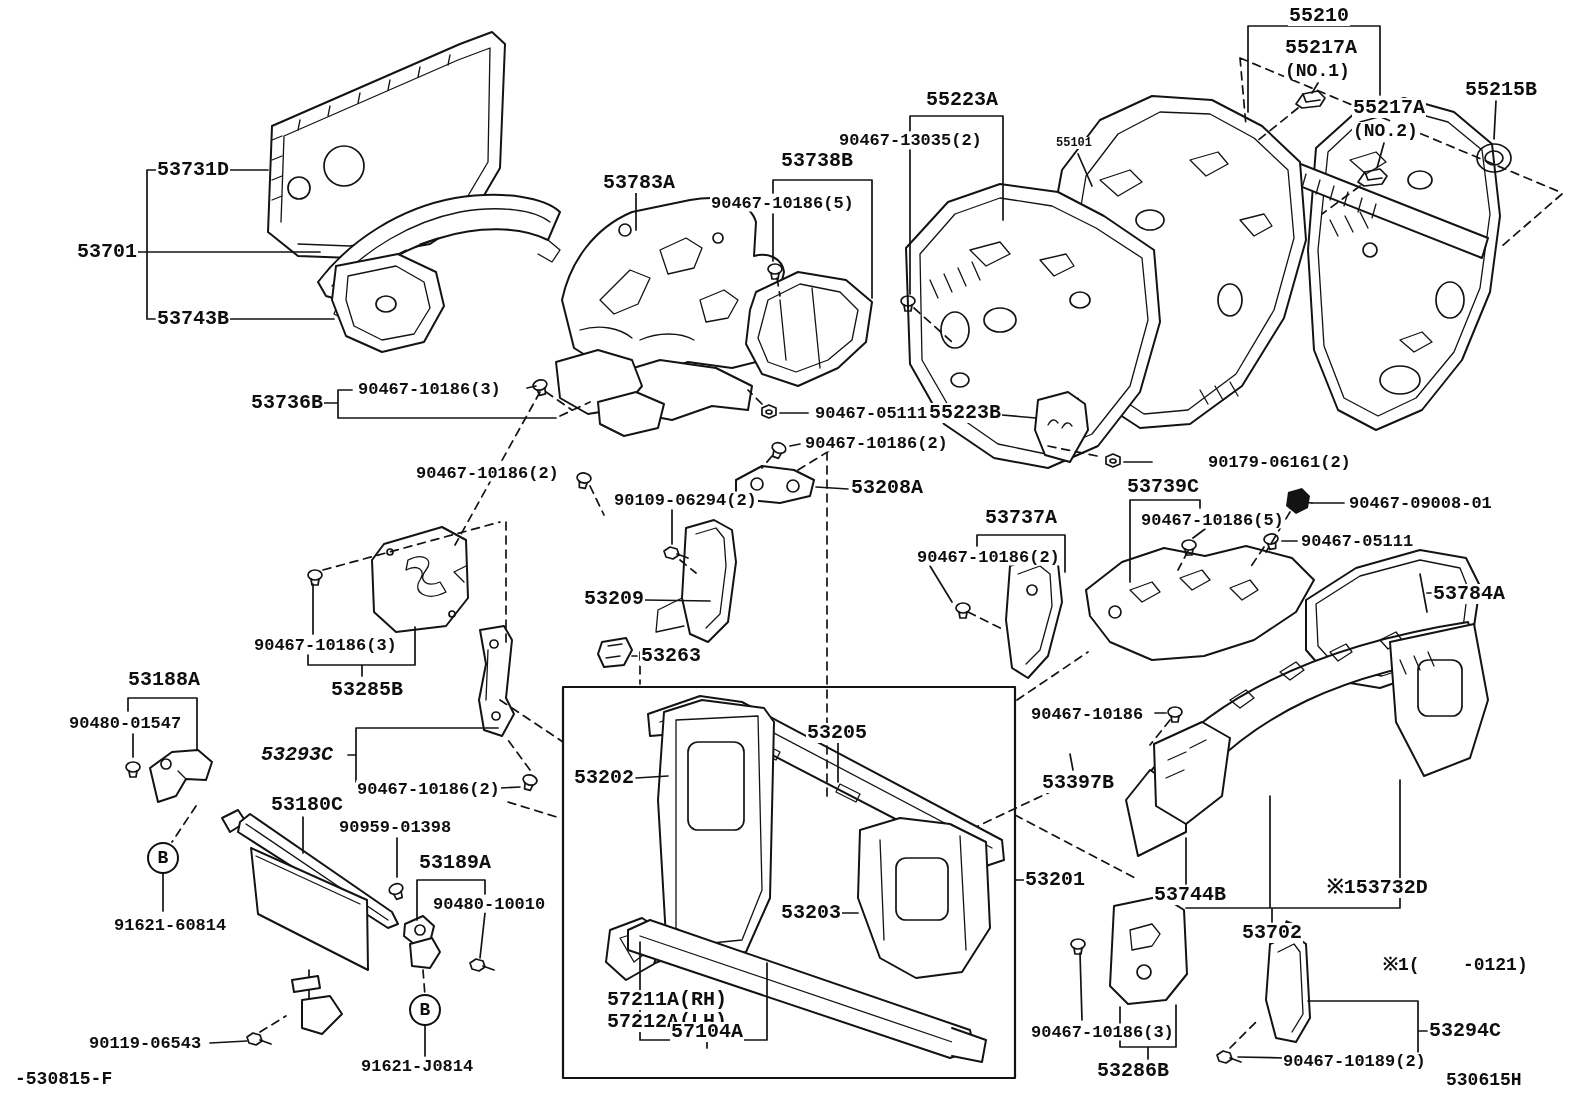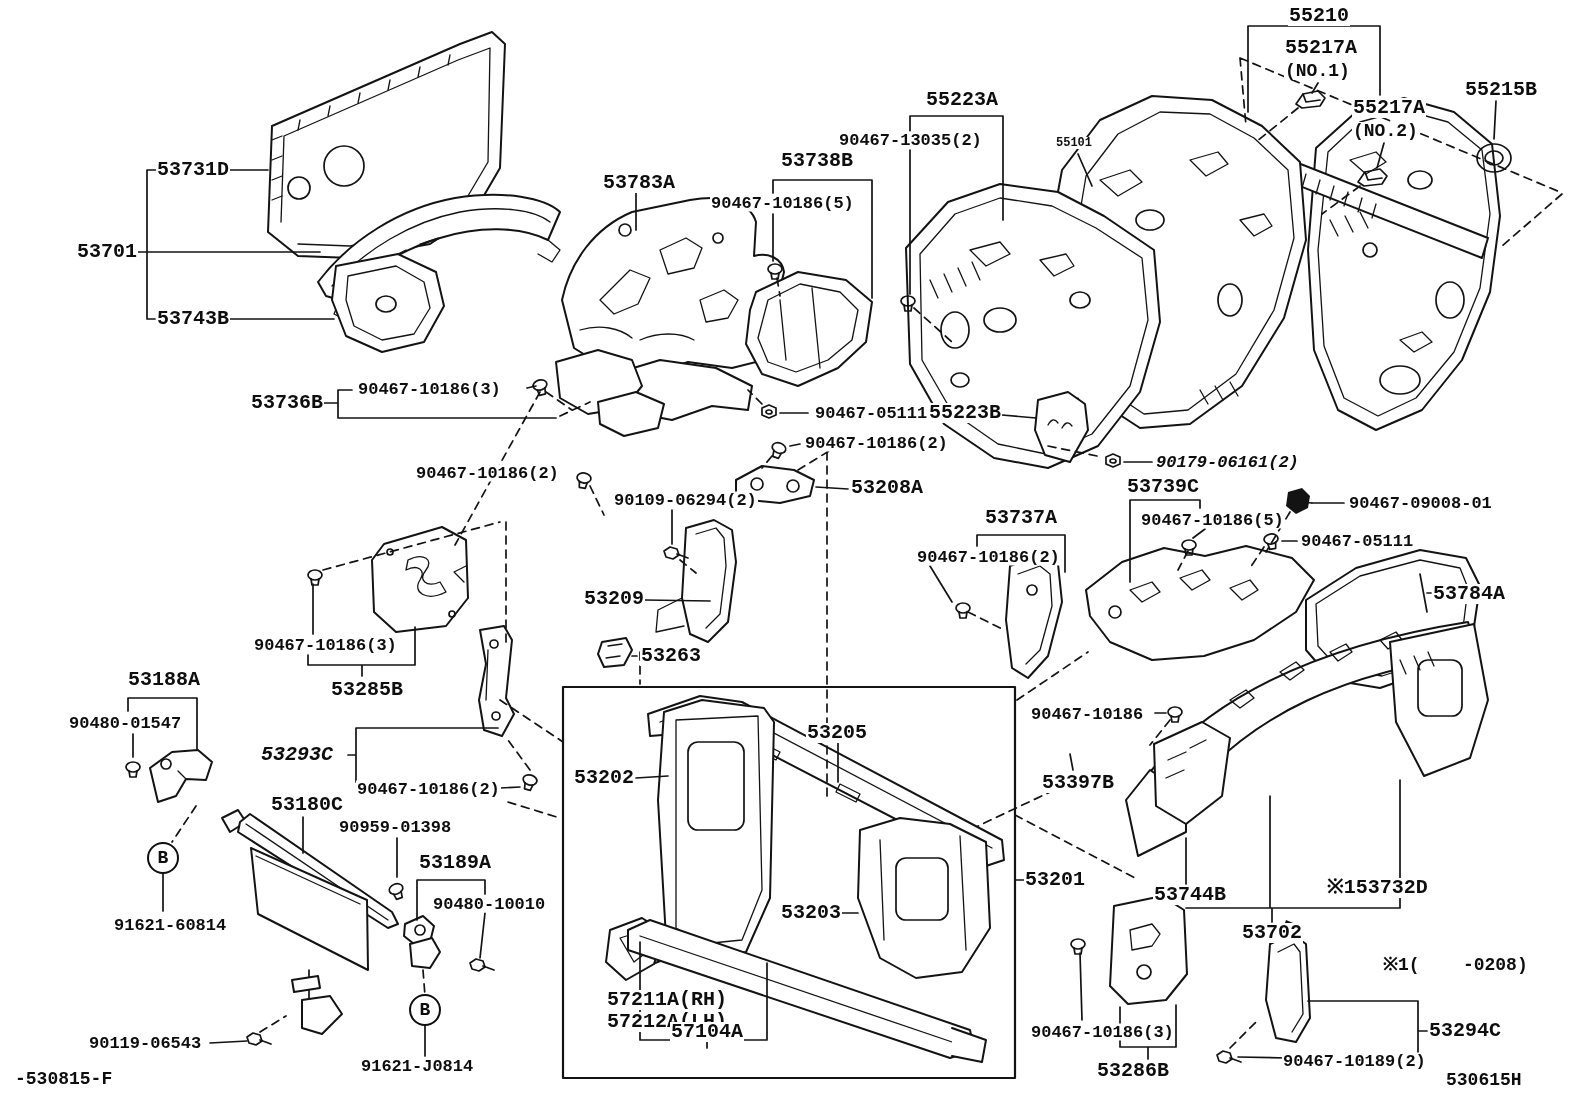--- a/index.html
+++ b/index.html
@@ -311,21 +311,21 @@
       <span class="lbl" style="left: 710px; top: 203px; font-size: 17px;">90467-10186(5)</span>
       <span class="lbl" style="left: 156px; top: 170px; font-size: 20px;">53731D</span>
       <span class="lbl" style="left: 76px; top: 252px; font-size: 20px;">53701</span>
       <span class="lbl" style="left: 156px; top: 319px; font-size: 20px;">53743B</span>
       <span class="lbl" style="left: 357px; top: 389px; font-size: 17px;">90467-10186(3)</span>
       <span class="lbl" style="left: 250px; top: 403px; font-size: 20px;">53736B</span>
       <span class="lbl" style="left: 814px; top: 413px; font-size: 17px;">90467-05111</span>
       <span class="lbl" style="left: 928px; top: 413px; font-size: 20px;">55223B</span>
       <span class="lbl" style="left: 804px; top: 443px; font-size: 17px;">90467-10186(2)</span>
       <span class="lbl" style="left: 415px; top: 473px; font-size: 17px;">90467-10186(2)</span>
-      <span class="lbl" style="left: 1155px; top: 462px; font-size: 17px; font-style: italic;">90179-06161(2)</span>
+      <span class="lbl" style="left: 1207px; top: 462px; font-size: 17px;">90179-06161(2)</span>
       <span class="lbl" style="left: 850px; top: 488px; font-size: 20px;">53208A</span>
       <span class="lbl" style="left: 1126px; top: 487px; font-size: 20px;">53739C</span>
       <span class="lbl" style="left: 613px; top: 500px; font-size: 17px;">90109-06294(2)</span>
       <span class="lbl" style="left: 1348px; top: 503px; font-size: 17px;">90467-09008-01</span>
       <span class="lbl" style="left: 984px; top: 518px; font-size: 20px;">53737A</span>
       <span class="lbl" style="left: 1140px; top: 520px; font-size: 17px;">90467-10186(5)</span>
       <span class="lbl" style="left: 1300px; top: 541px; font-size: 17px;">90467-05111</span>
       <span class="lbl" style="left: 916px; top: 557px; font-size: 17px;">90467-10186(2)</span>
       <span class="lbl" style="left: 1432px; top: 594px; font-size: 20px;">53784A</span>
       <span class="lbl" style="left: 583px; top: 599px; font-size: 20px;">53209</span>
@@ -343,21 +343,21 @@
       <span class="lbl" style="left: 270px; top: 805px; font-size: 20px;">53180C</span>
       <span class="lbl" style="left: 338px; top: 827px; font-size: 17px;">90959-01398</span>
       <span class="lbl" style="left: 418px; top: 863px; font-size: 20px;">53189A</span>
       <span class="lbl" style="left: 1024px; top: 880px; font-size: 20px;">53201</span>
       <span class="lbl" style="left: 1153px; top: 895px; font-size: 20px;">53744B</span>
       <span class="lbl" style="left: 1326px; top: 888px; font-size: 20px;">※153732D</span>
       <span class="lbl" style="left: 432px; top: 904px; font-size: 17px;">90480-10010</span>
       <span class="lbl" style="left: 780px; top: 913px; font-size: 20px;">53203</span>
       <span class="lbl" style="left: 113px; top: 925px; font-size: 17px;">91621-60814</span>
       <span class="lbl" style="left: 1241px; top: 933px; font-size: 20px;">53702</span>
-      <span class="lbl" style="left: 1382px; top: 965px; font-size: 18px;">※1(    -0208)</span>
+      <span class="lbl" style="left: 1382px; top: 965px; font-size: 18px;">※1(    -0121)</span>
       <span class="lbl" style="left: 606px; top: 1000px; font-size: 20px;">57211A(RH)</span>
       <span class="lbl" style="left: 606px; top: 1022px; font-size: 20px;">57212A(LH)</span>
       <span class="lbl" style="left: 1030px; top: 1032px; font-size: 17px;">90467-10186(3)</span>
       <span class="lbl" style="left: 1428px; top: 1031px; font-size: 20px;">53294C</span>
       <span class="lbl" style="left: 88px; top: 1043px; font-size: 17px;">90119-06543</span>
       <span class="lbl" style="left: 670px; top: 1032px; font-size: 20px;">57104A</span>
       <span class="lbl" style="left: 1282px; top: 1061px; font-size: 17px;">90467-10189(2)</span>
       <span class="lbl" style="left: 1096px; top: 1071px; font-size: 20px;">53286B</span>
       <span class="lbl" style="left: 360px; top: 1066px; font-size: 17px;">91621-J0814</span>
       <span class="lbl" style="left: 14px; top: 1079px; font-size: 18px;">-530815-F</span>

